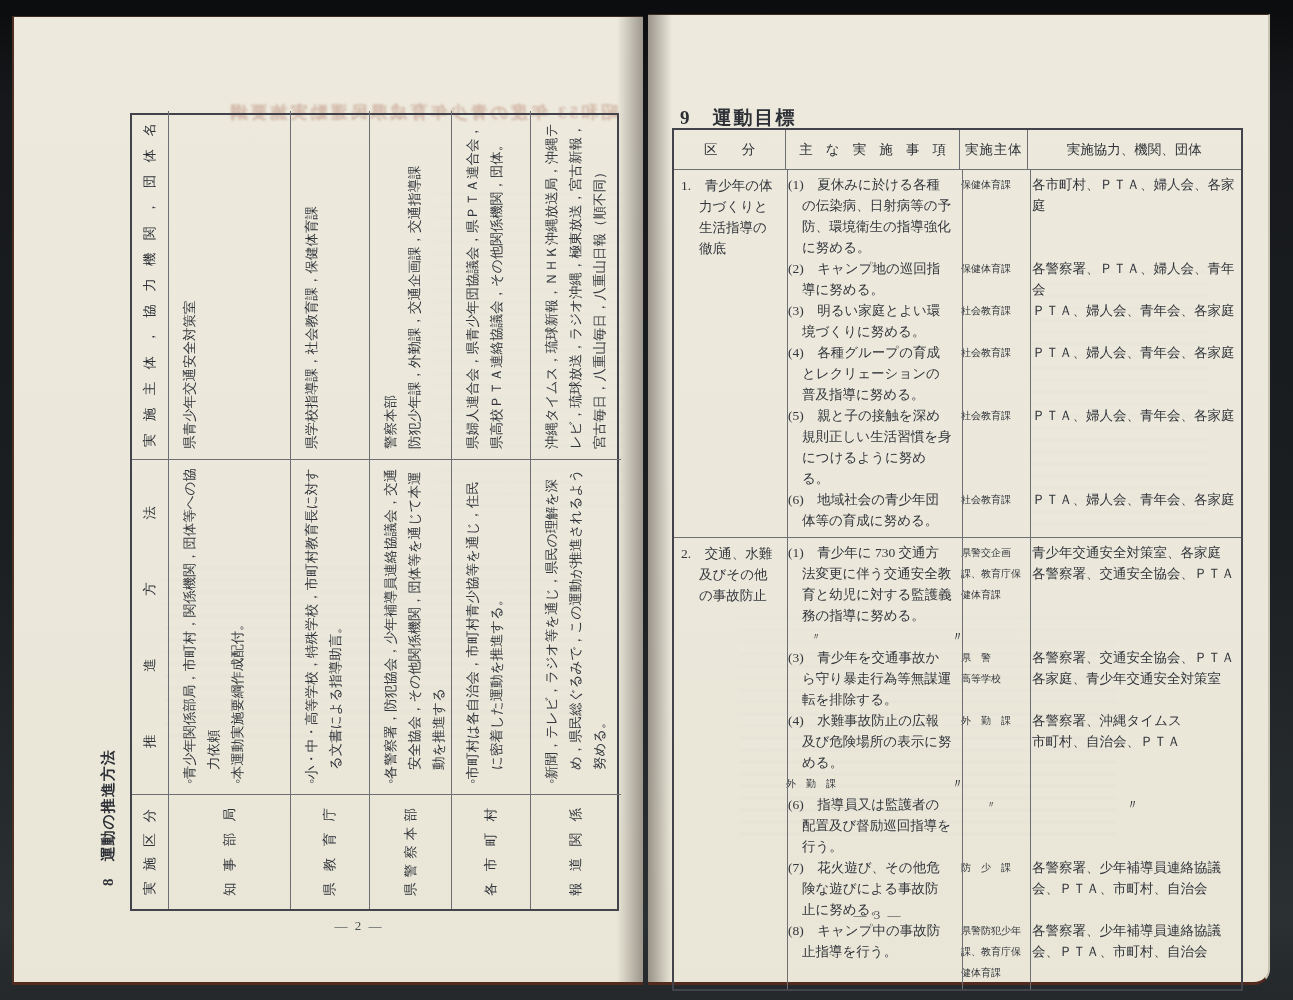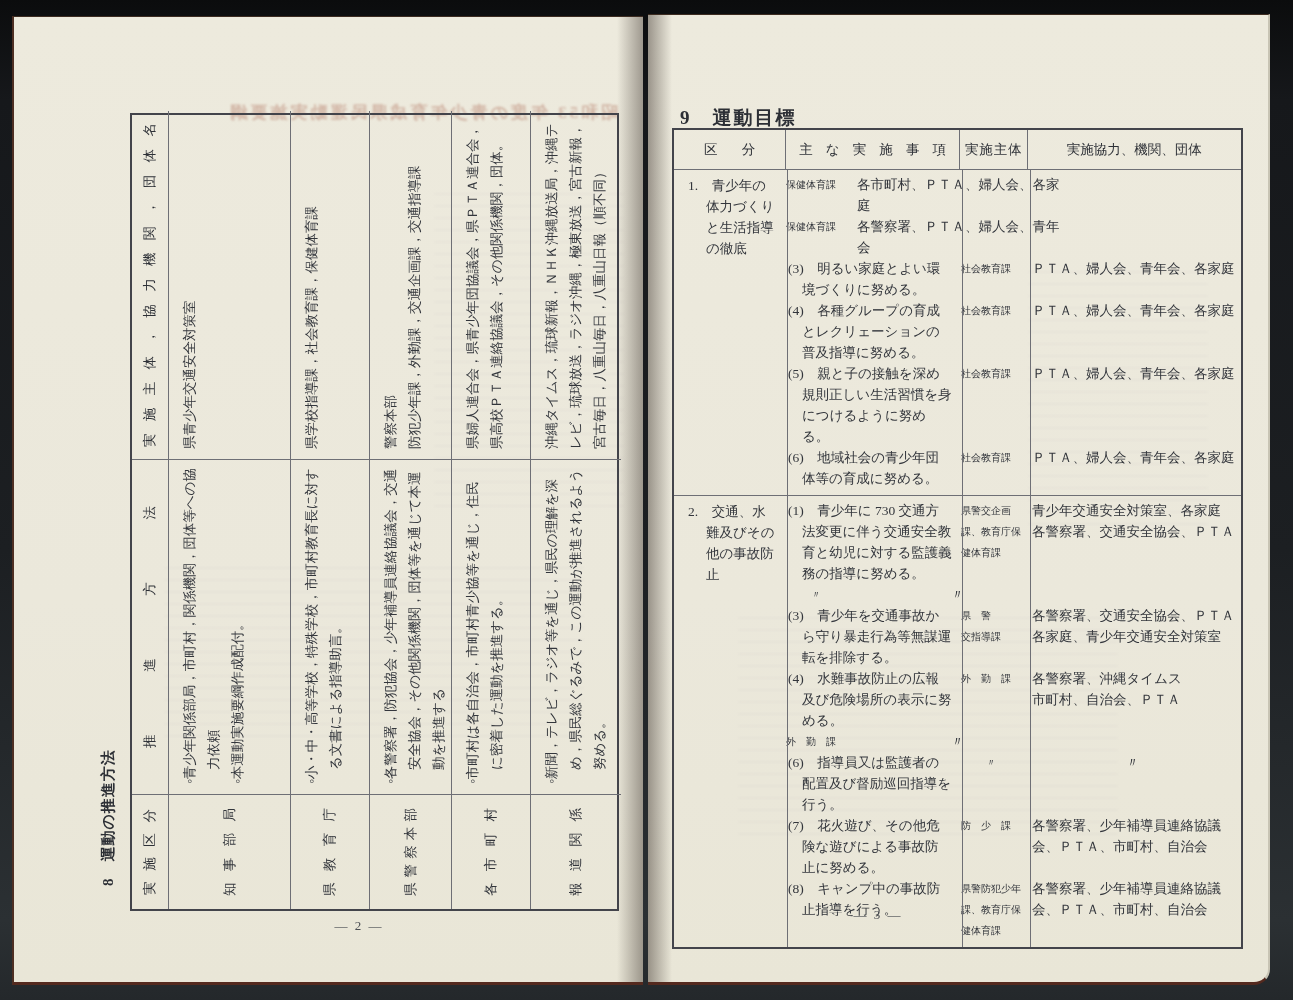--- a/index.html
+++ b/index.html
@@ -85,21 +85,21 @@
   .hc { height:100%; display:flex; align-items:center; }
   .hc > span { flex:1; text-align:justify; text-align-last:justify; }
   .hc.c1 { width:113px; border-right:1px solid #6e6f75; } .hc.c1 > span { margin:0 30px; }
   .hc.c2 { width:175px; border-right:1px solid #6e6f75; } .hc.c2 > span { margin:0 13px; }
   .hc.c3 { width:68px;  border-right:1px solid #6e6f75; } .hc.c3 > span { margin:0 5px; }
   .hc.c4 { width:215px; } .hc.c4 > span { text-align:center; text-align-last:center; }
   .rp-section { position:relative; display:flex; padding:4px 0 6px 0; }
   .rp-section.sec2 { border-top:1px solid #6e6f75; }
   .vline { position:absolute; top:0; bottom:0; width:1px; background:#6e6f75; }
   .v1 { left:113px; } .v2 { left:288px; } .v3 { left:356px; }
-  .sec-label { width:113px; padding:1px 4px 0 32px; text-indent:-18px; }
+  .sec-label { width:113px; padding:1px 4px 0 25px; text-indent:-18px; }
   .sec-items { flex:1; }
   .item { display:flex; }
   .it-text { width:175px; padding:0 6px 0 19px; text-indent:-14px; }
   .it-agent { width:68px; padding:0 2px 0 3px; white-space:pre-line; font-size:10px; }
   .it-coop { width:215px; padding:0 2px 0 6px; white-space:pre-line; }
   .ditto { text-align:center; text-indent:0; padding-left:0; }
   
   .pageno { position:absolute; font-size:13px; letter-spacing:2px; color:#4a4d52; }
   .pn-left { left:300px; top:901px; width:90px; text-align:center; }
   .pn-right { left:185px; top:892px; width:90px; text-align:center; }
@@ -205,24 +205,26 @@
           </div>
         <div class="hc c4">
             <span>実施協力、機関、団体</span>
           </div>
       </div>
 
       <div class="rp-section">
         <div class="sec-label">1.　青少年の体力づくりと生活指導の徹底</div>
         <div class="sec-items">
           <div class="item">
+            <div class="it-text">(1)　夏休みに於ける各種の伝染病、日射病等の予防、環境衛生の指導強化に努める。</div>
             <div class="it-agent">保健体育課</div>
             <div class="it-coop">各市町村、ＰＴＡ、婦人会、各家庭</div>
           </div>
           <div class="item">
+            <div class="it-text">(2)　キャンプ地の巡回指導に努める。</div>
             <div class="it-agent">保健体育課</div>
             <div class="it-coop">各警察署、ＰＴＡ、婦人会、青年会</div>
           </div>
           <div class="item">
             <div class="it-text">(3)　明るい家庭とよい環境づくりに努める。</div>
             <div class="it-agent">社会教育課</div>
             <div class="it-coop">ＰＴＡ、婦人会、青年会、各家庭</div>
           </div>
           <div class="item">
             <div class="it-text">(4)　各種グループの育成とレクリェーションの普及指導に努める。</div>
@@ -254,21 +256,21 @@
             <div class="it-coop">青少年交通安全対策室、各家庭
 各警察署、交通安全協会、ＰＴＡ</div>
           </div>
           <div class="item">
             <div class="it-agent ditto">〃</div>
             <div class="it-coop ditto">〃</div>
           </div>
           <div class="item">
             <div class="it-text">(3)　青少年を交通事故から守り暴走行為等無謀運転を排除する。</div>
             <div class="it-agent">県　警
-交指導課</div>
+高等学校</div>
             <div class="it-coop">各警察署、交通安全協会、ＰＴＡ
 各家庭、青少年交通安全対策室</div>
           </div>
           <div class="item">
             <div class="it-text">(4)　水難事故防止の広報及び危険場所の表示に努める。</div>
             <div class="it-agent">外　勤　課</div>
             <div class="it-coop">各警察署、沖縄タイムス
 市町村、自治会、ＰＴＡ</div>
           </div>
           <div class="item">

